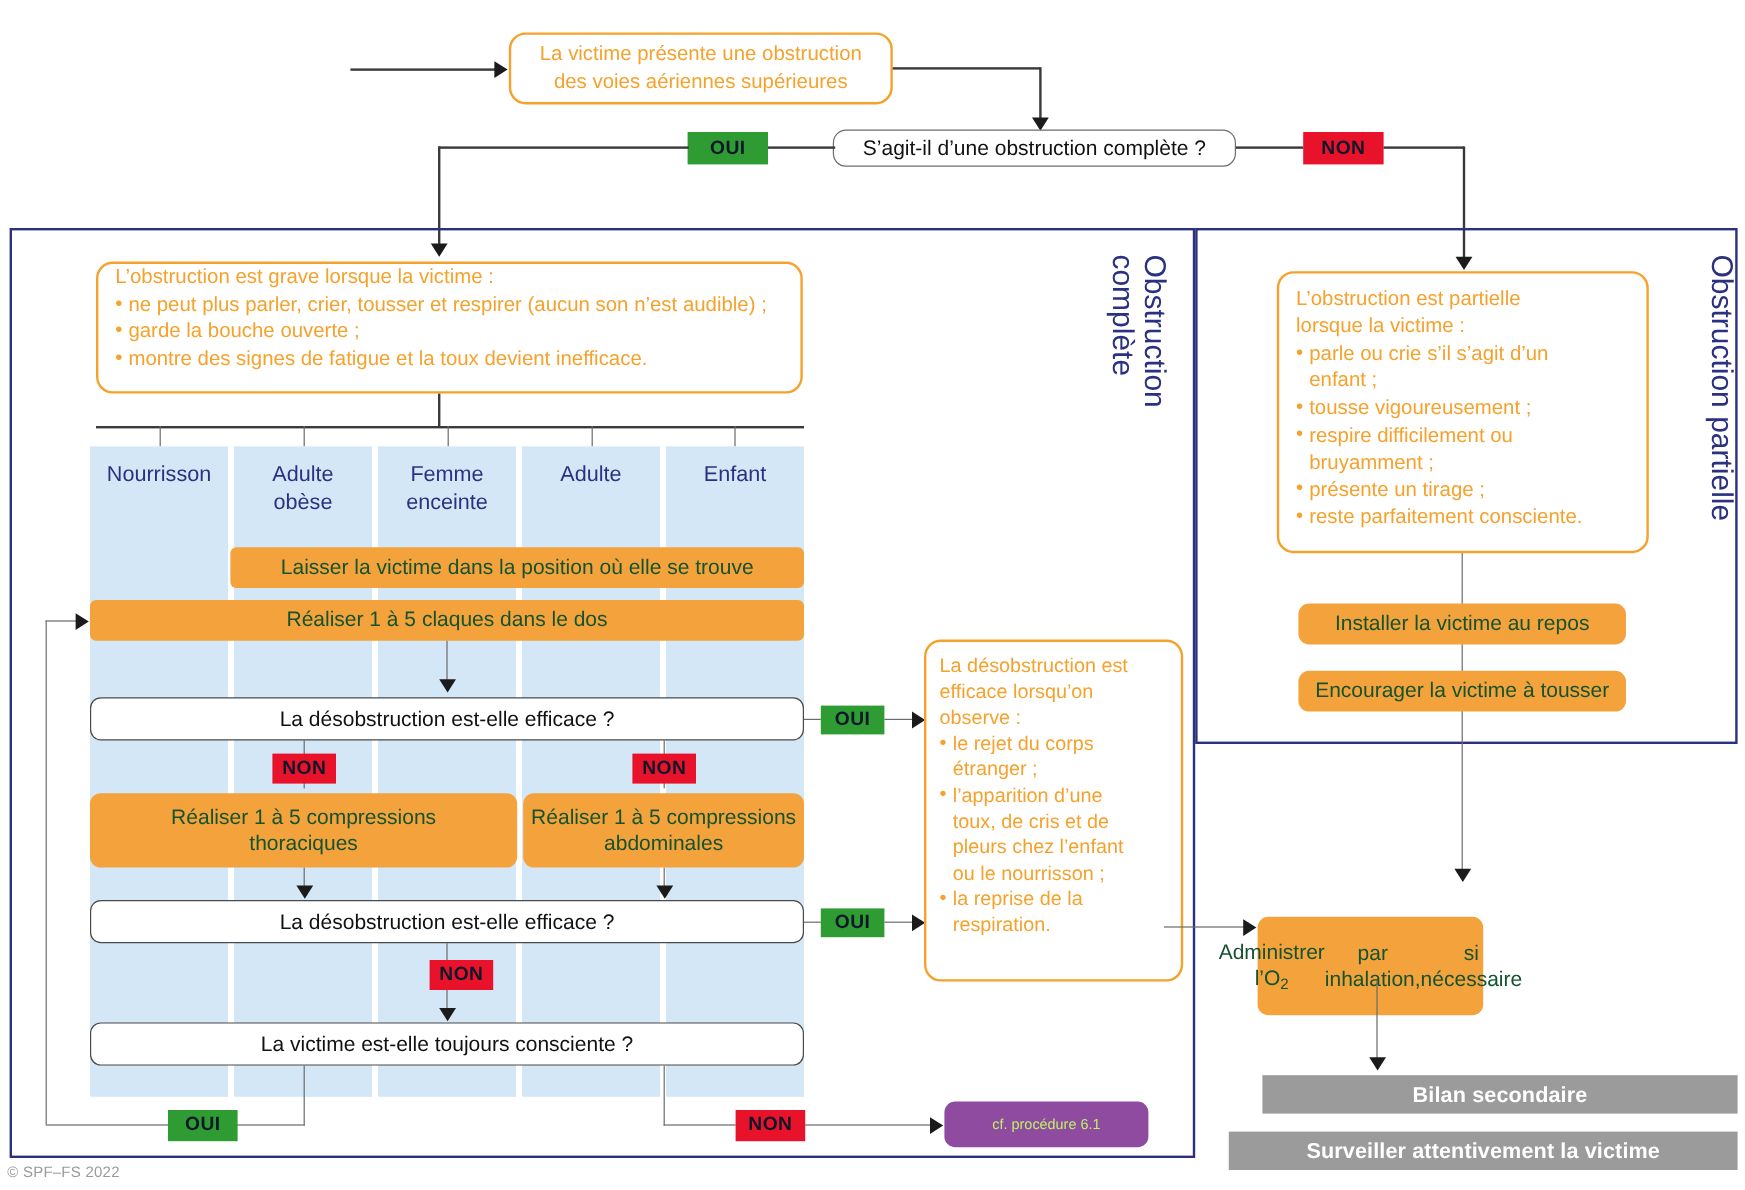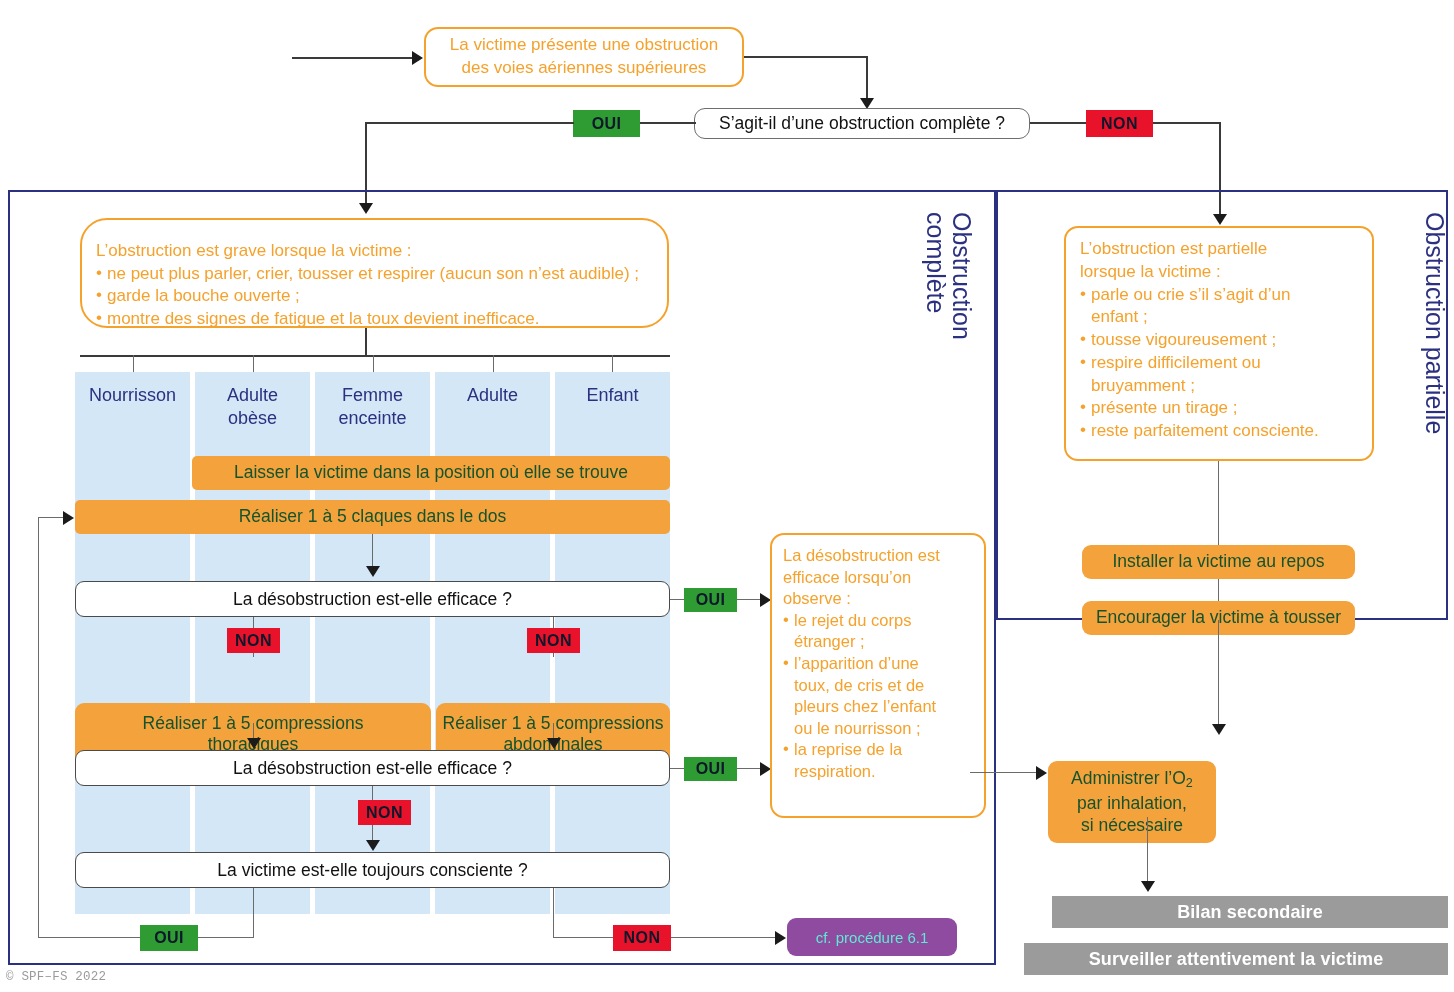--- a/index.html
+++ b/index.html
@@ -25,41 +25,41 @@
   .orange-outline ul{margin:0;padding:0;list-style:none;}
   .orange-outline li{position:relative;padding-left:11px;}
   .orange-outline li:before{content:"•";position:absolute;left:0;top:-1px;}
 
   
   .orange-solid{
     background:#F4A23C;color:#14532d;border-radius:5px;
     display:flex;align-items:center;justify-content:center;text-align:center;
     font-size:17.5px;line-height:1.22;
   }
-  .orange-solid.rnd{border-radius:9px;margin-top:42px;}
+  .orange-solid.rnd{border-radius:9px;}
 
   
   .decision{
     background:#ffffff;border:1.6px solid #4a4a4a;border-radius:9px;
     display:flex;align-items:center;justify-content:center;
     font-size:17.5px;color:#111;
   }
   .decision.pill{border-radius:11px;border-color:#6d6d6d;}
 
   
   .badge{
     display:flex;align-items:center;justify-content:center;
     color:#0f172a;font-weight:bold;font-size:16px;letter-spacing:.4px;
   }
   .badge.oui{background:#2E9B33;}
   .badge.non{background:#E8132B;}
 
   
   .purple{
-    background:#8E4BA0;color:#5eead4;border-radius:9px;font-size:15px;
+    background:#8E4BA0;color:#bef264;border-radius:9px;font-size:12px;
     display:flex;align-items:center;justify-content:center;
   }
 
   
   .panel{border:2.5px solid #2B3180;background:transparent;}
   .panel-label{
     color:#2B3180;font-size:25px;line-height:1.05;font-weight:normal;
     writing-mode:vertical-rl;text-orientation:mixed;
     white-space:pre;
   }
@@ -73,21 +73,21 @@
 
   
   .ln-h{position:absolute;background:#3a3a3a;height:1.6px;}
   .ln-v{position:absolute;background:#3a3a3a;width:1.6px;}
   .ln-h.thin{background:#6b6b6b;height:1.3px;}
   .ln-v.thin{background:#6b6b6b;width:1.3px;}
   .arw{position:absolute;width:0;height:0;}
   .arw.down{border-left:7px solid transparent;border-right:7px solid transparent;border-top:11px solid #1b1b1b;}
   .arw.right{border-top:7px solid transparent;border-bottom:7px solid transparent;border-left:11px solid #1b1b1b;}
 
-  .copy{position:absolute;color:#9a9a9a;font-size:12.5px;letter-spacing:.2px;font-family:Liberation Mono, monospace;}
+  .copy{position:absolute;color:#9a9a9a;font-size:12.5px;letter-spacing:.2px;}
   .sub{font-size:.72em;vertical-align:-.25em;}
 </style>
 </head>
 <body>
 
 <div id="stage">
 
 
   <div class="ln-h" style="left:292px;top:57px;width:125px;"></div>
   <div class="arw right" style="left:412px;top:51px;"></div>
@@ -112,21 +112,21 @@
   <div class="ln-h" style="left:1030px;top:122px;width:56px;"></div>
   <div class="abs badge non" style="left:1086px;top:110px;width:67px;height:27px;">NON</div>
   <div class="ln-h" style="left:1153px;top:122px;width:67px;"></div>
   <div class="ln-v" style="left:1219px;top:122px;height:100px;"></div>
   <div class="arw down" style="left:1213px;top:214px;"></div>
 
   <div class="abs panel" style="left:8px;top:190px;width:988px;height:775px;"></div>
   <div class="abs panel-label" style="left:905px;top:212px;width:70px;height:230px;text-align:left;">Obstruction
 complète</div>
 
-  <div class="abs orange-outline" style="left:80px;top:218px;width:589px;height:110px;padding:20px 14px;border-radius:27px;">
+  <div class="abs orange-outline" style="left:80px;top:218px;width:589px;height:110px;padding:0 14px;">
     <span class="ttl">L’obstruction est grave lorsque la victime :</span>
     <ul>
       <li>ne peut plus parler, crier, tousser et respirer (aucun son n’est audible) ;</li>
       <li>garde la bouche ouverte ;</li>
       <li>montre des signes de fatigue et la toux devient inefficace.</li>
     </ul>
   </div>
 
   <div class="ln-v" style="left:365px;top:328px;height:28px;"></div>
   <div class="ln-h" style="left:80px;top:355px;width:590px;"></div>
@@ -252,21 +252,21 @@
   </div>
 
   <div class="ln-v thin" style="left:1218px;top:461px;height:159px;"></div>
 
   <div class="abs orange-solid rnd" style="left:1082px;top:503px;width:273px;height:34px;">Installer la victime au repos</div>
   <div class="abs orange-solid rnd" style="left:1082px;top:559px;width:273px;height:34px;">Encourager la victime à tousser</div>
 
   <div class="ln-v thin" style="left:1218px;top:620px;height:112px;"></div>
   <div class="arw down" style="left:1212px;top:724px;"></div>
 
-  <div class="abs orange-solid rnd" style="left:1048px;top:719px;width:168px;height:82px;flex-direction:column;line-height:1.28;">
+  <div class="abs orange-solid rnd" style="left:1048px;top:764px;width:188px;height:82px;line-height:1.28;">
     <span><span>Administrer l’O</span><span class="sub">2</span></span>
     <span>par inhalation,</span>
     <span>si nécessaire</span>
   </div>
 
   <div class="ln-v thin" style="left:1147px;top:817px;height:72px;"></div>
   <div class="arw down" style="left:1141px;top:881px;"></div>
 
   <div class="abs grey-chip" style="left:1052px;top:896px;width:396px;height:32px;font-size:18px;">Bilan secondaire</div>
   <div class="abs grey-chip" style="left:1024px;top:943px;width:424px;height:32px;font-size:18px;">Surveiller attentivement la victime</div>

